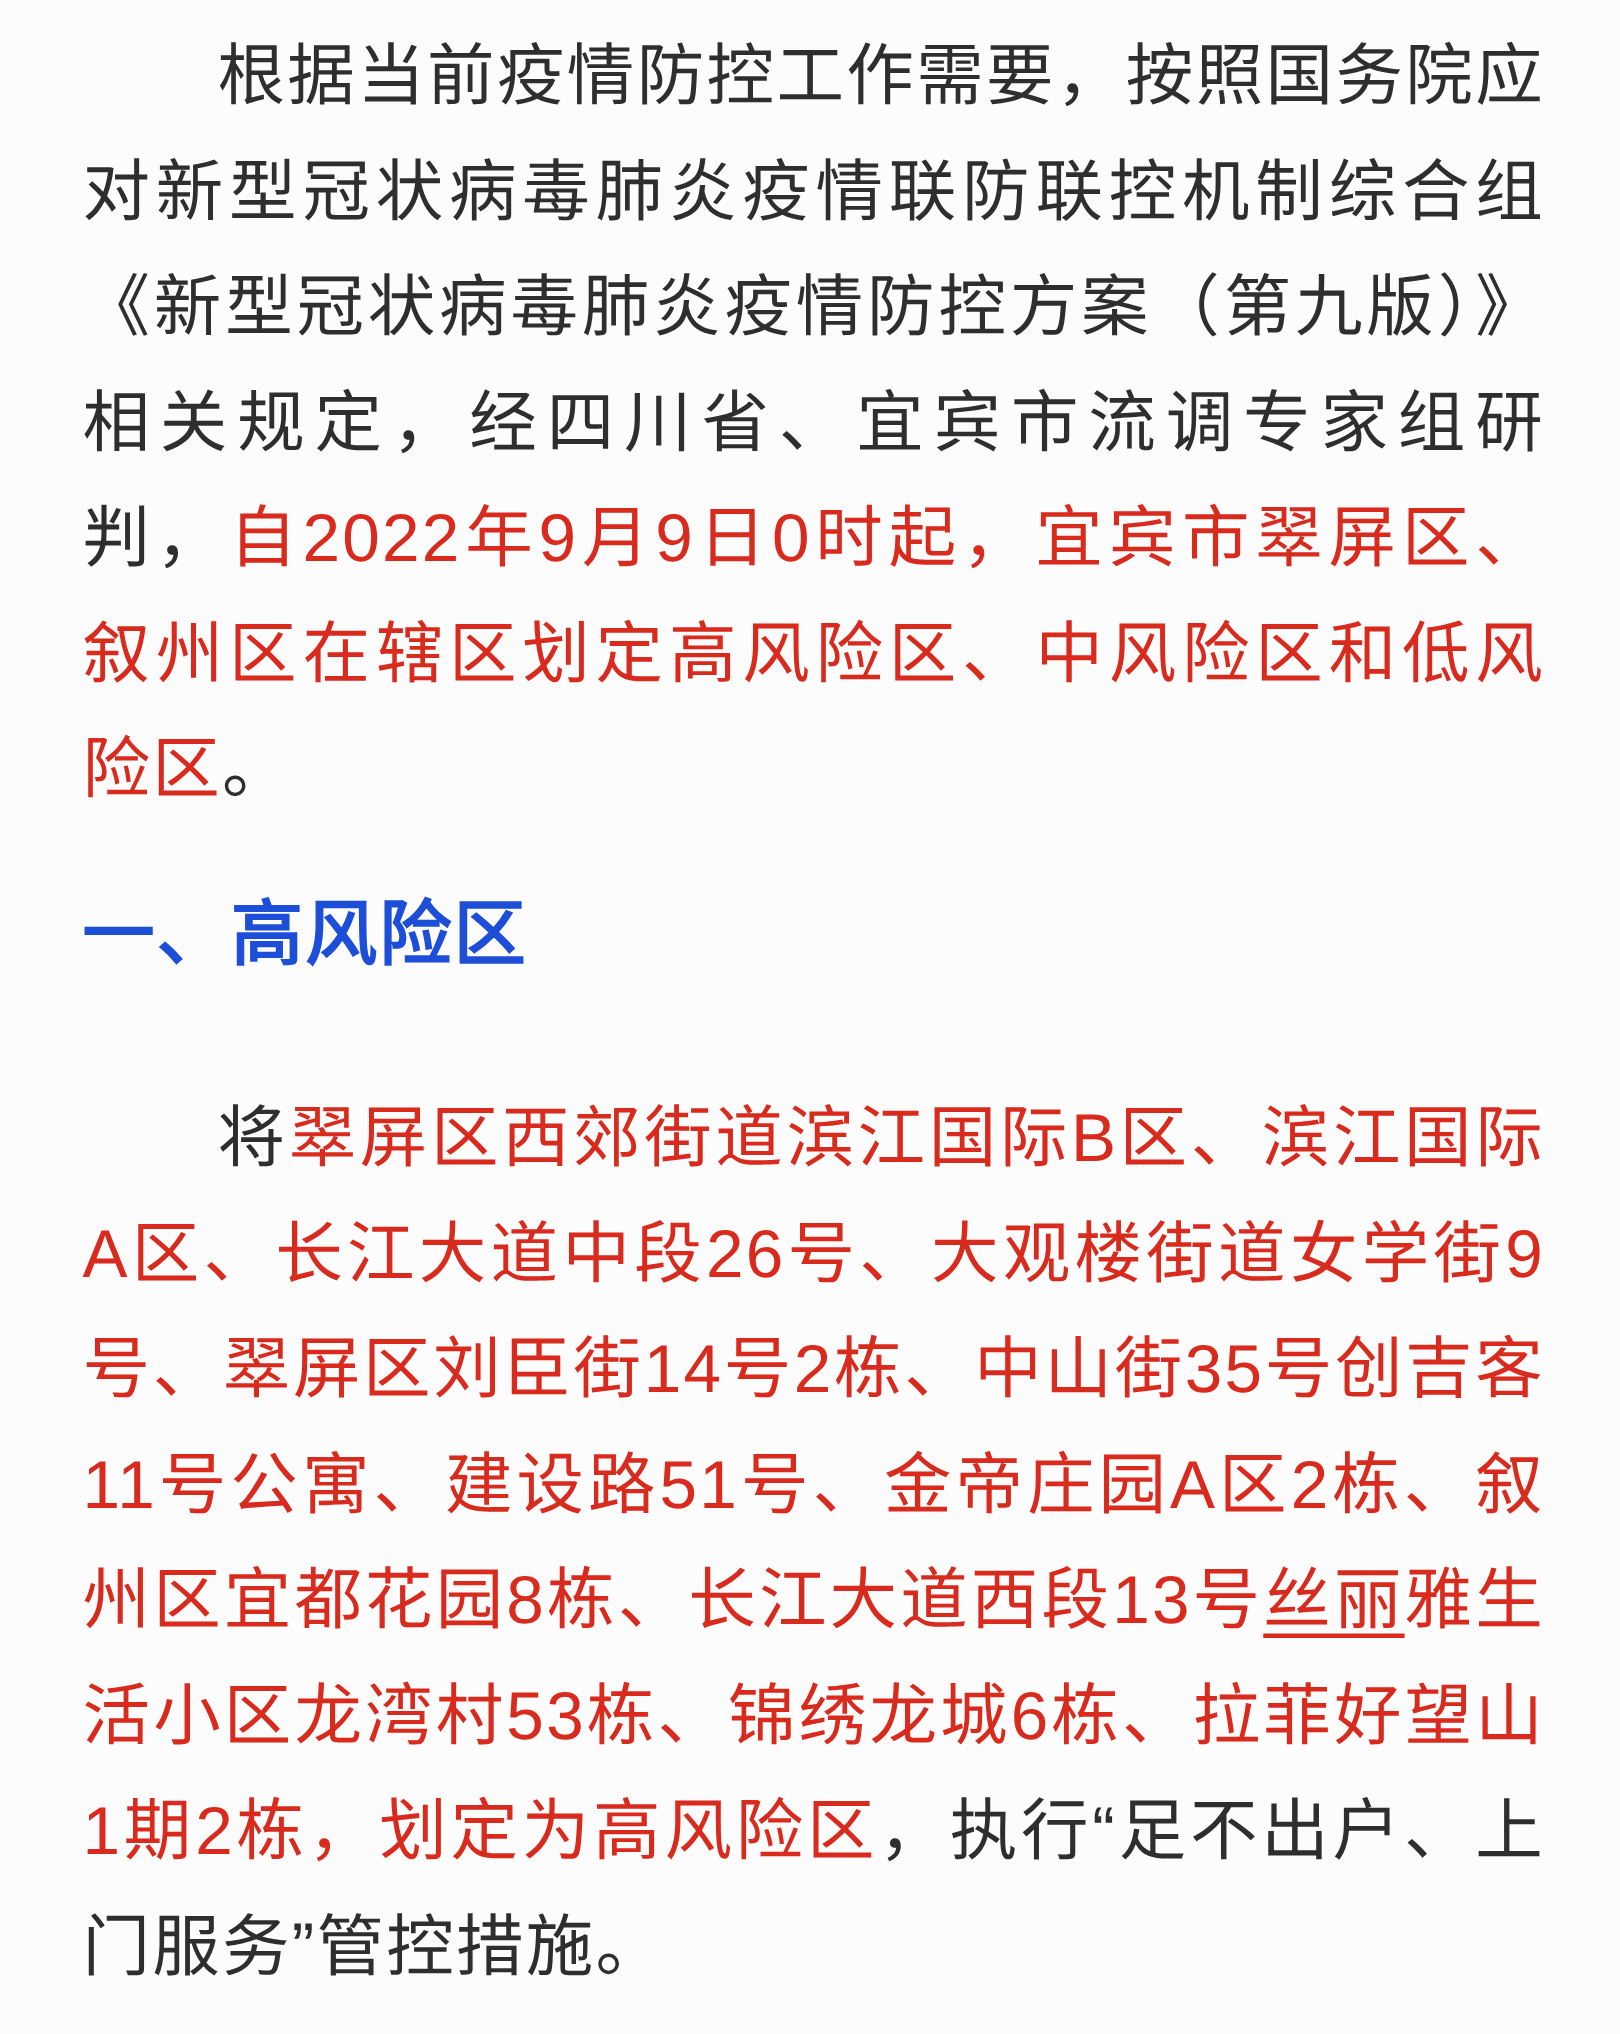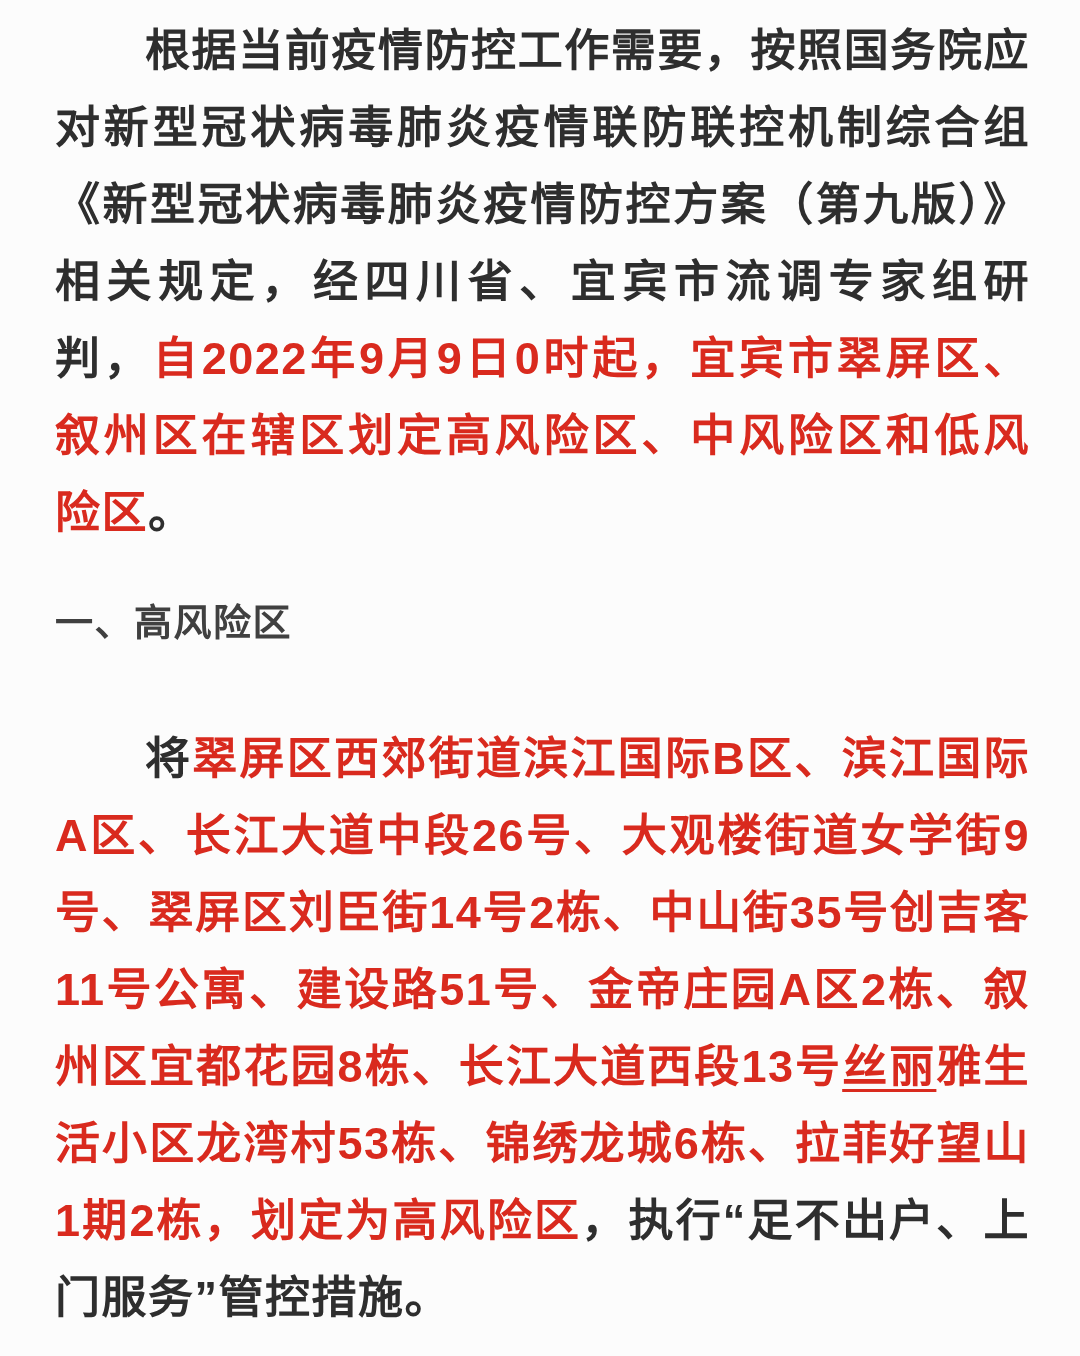--- a/index.html
+++ b/index.html
@@ -25,28 +25,27 @@
     letter-spacing: 1.5px;
     color: #2e2e2e;
     text-align: justify;
     text-justify: inter-character;
     word-break: break-all;
     overflow-wrap: anywhere;
   }
   .article p {
     margin: 0;
     text-indent: 2em;
-    font-weight: bold;
   }
   .article h2 {
     margin: 34px 0 58px 0;
-    font-size: 38px;
+    font-size: 48px;
     line-height: 77px;
     font-weight: 700;
-    color: #404040;
+    color: #1d4ed8;
     text-indent: 0;
     text-align: left;
   }
   .red {
     color: #d92a1e;
   }
   .u-line {
     text-decoration: underline;
     text-decoration-thickness: 3px;
     text-underline-offset: 7px;

